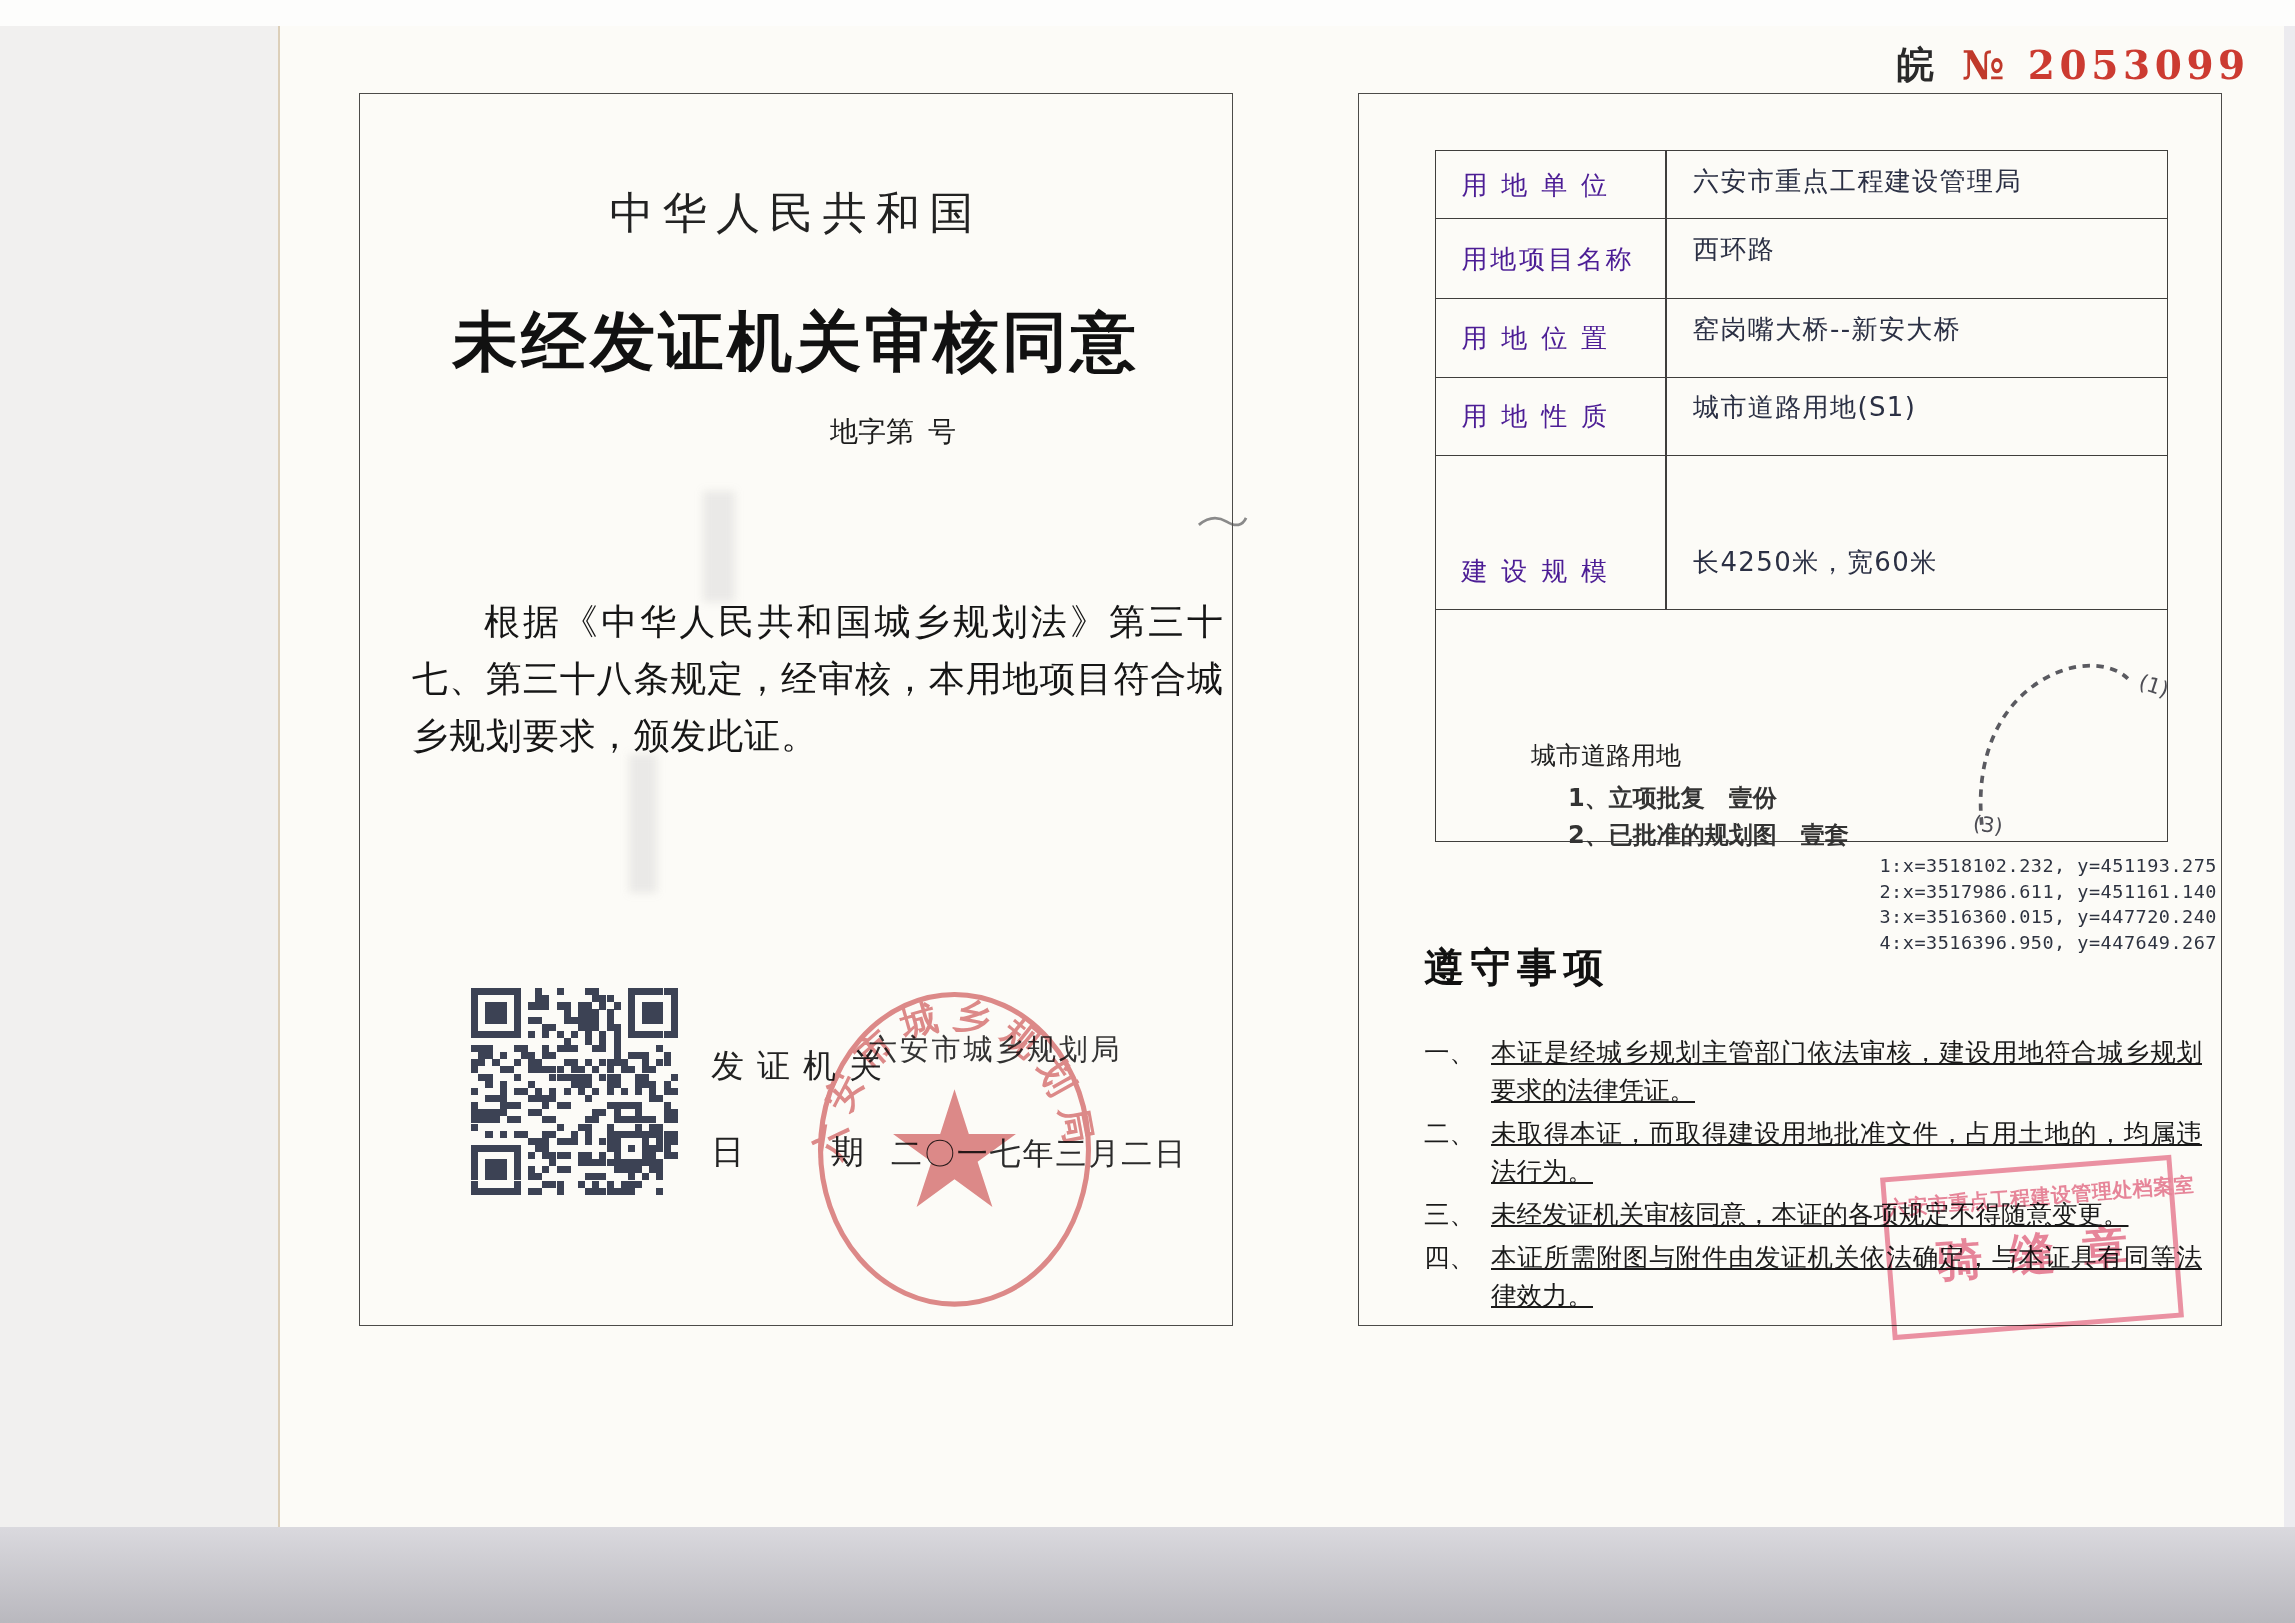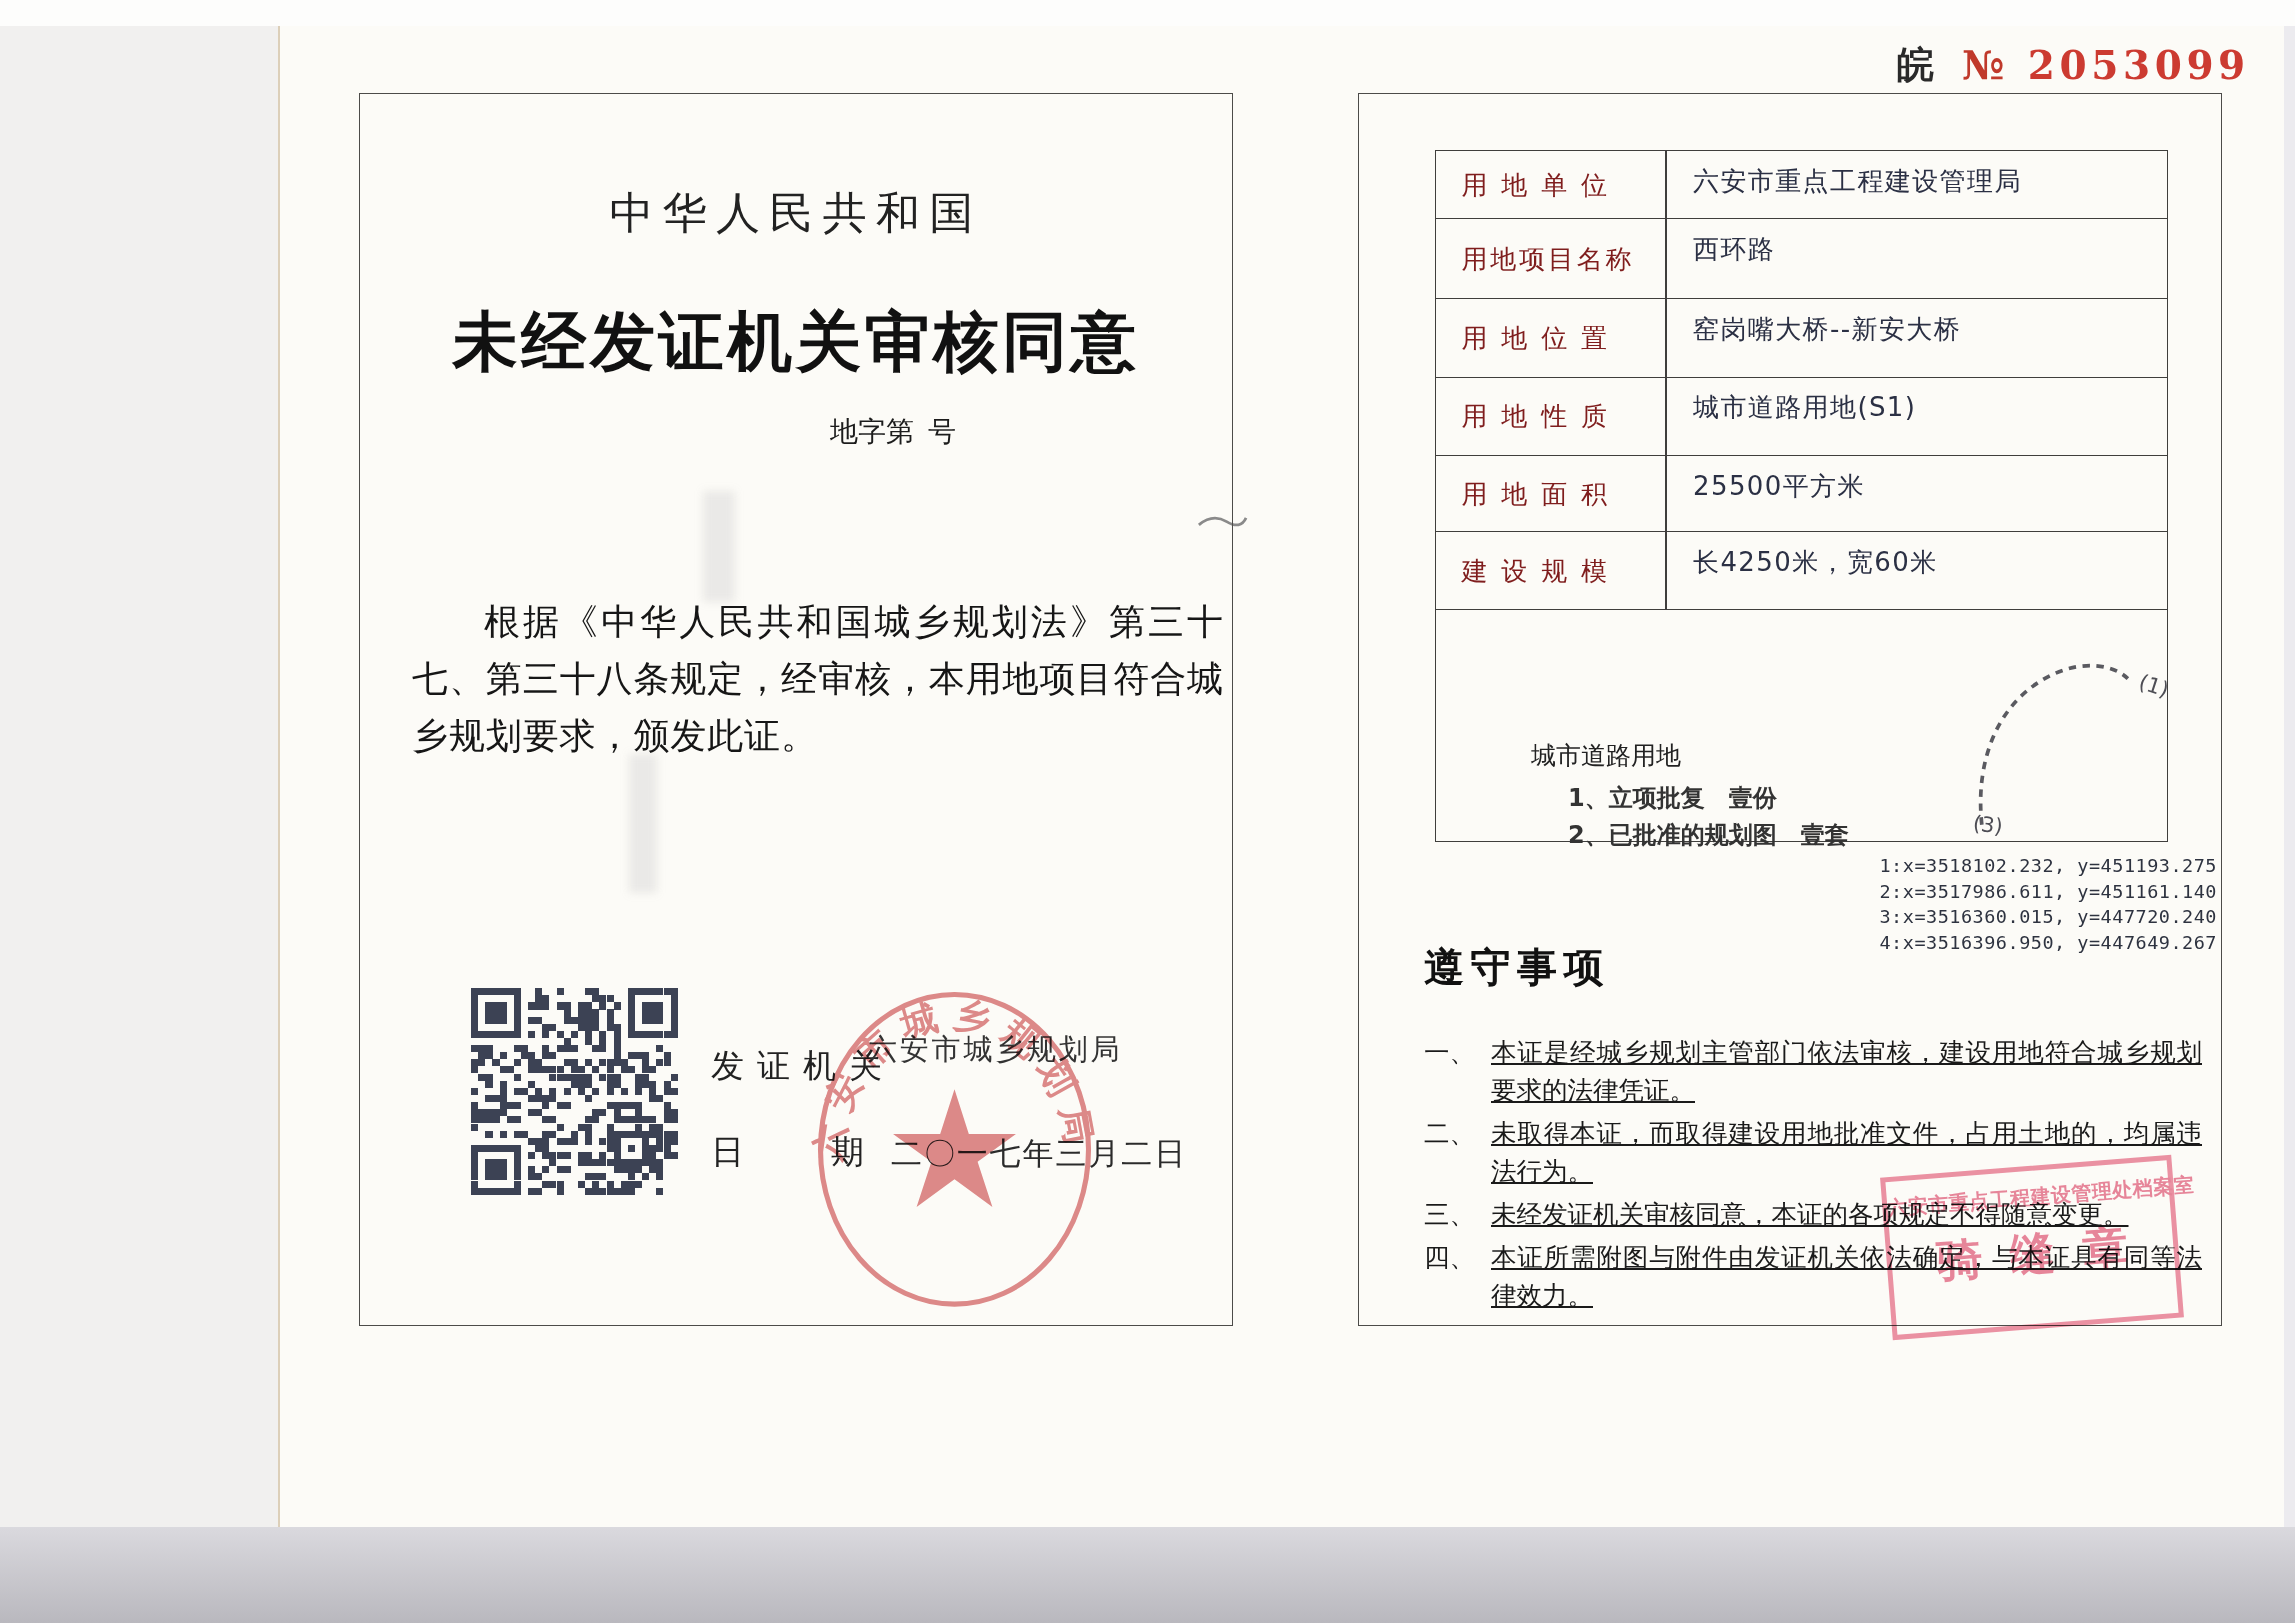--- a/index.html
+++ b/index.html
@@ -41,21 +41,21 @@
   #issuer-val{left:508px;top:936px;font-size:29px;letter-spacing:2.8px;color:#333;}
   #date-row{left:351px;top:1036px;width:153px;display:flex;justify-content:space-between;
             font-size:33px;color:#222;}
   #date-val{left:531px;top:1039px;font-size:31px;letter-spacing:1.9px;color:#2b2b2b;}
   #round-seal{left:442px;top:877px;width:305px;height:352px;opacity:.78;
               mix-blend-mode:multiply;}
   
   #info-table{left:76px;top:56px;width:731px;height:690px;border:1.9px solid #3f3e3c;}
   .t-row{position:absolute;left:0;width:100%;border-bottom:1.9px solid #3f3e3c;box-sizing:border-box;}
   .t-label{position:absolute;left:25.5px;top:50%;transform:translateY(-50%);
-           font-size:26px;letter-spacing:2.8px;color:#7f1d1d;}
+           font-size:26px;letter-spacing:2.8px;color:#4c1d95;}
   .t-value{position:absolute;left:257px;top:13px;font-size:26px;letter-spacing:1.4px;color:#2b3044;}
   #v-divider{position:absolute;left:229px;top:0;width:1.9px;height:459px;background:#3f3e3c;}
   #attach{left:95px;top:588px;font-size:25px;color:#222;}
   #attach-items{left:132px;top:629px;font-size:24px;line-height:1.55;font-weight:bold;color:#333;}
   #coords{left:0px;top:759px;width:858px;text-align:right;
           font-family:"DejaVu Sans Mono",monospace;font-size:18.5px;line-height:1.38;
           color:#2e3340;letter-spacing:0.5px;}
   #notes-head{left:65px;top:846px;font-size:40px;font-weight:bold;letter-spacing:6.5px;color:#111;}
   #notes{left:65px;top:939px;width:778px;}
   .note{display:flex;font-size:25.5px;line-height:1.5;color:#1a1a1a;margin-bottom:4.6px;}
@@ -559,24 +559,20 @@
         <span class="t-value">西环路</span>
       </div>
       <div class="t-row" style="top:148px;height:79px;">
         <span class="t-label">用 地 位 置</span>
         <span class="t-value">窑岗嘴大桥--新安大桥</span>
       </div>
       <div class="t-row" style="top:226px;height:79px;">
         <span class="t-label">用 地 性 质</span>
         <span class="t-value">城市道路用地(S1)</span>
       </div>
-      <div class="t-row" style="top:305px;height:76px;">
-        <span class="t-label">用 地 面 积</span>
-        <span class="t-value">25500平方米</span>
-      </div>
       <div class="t-row" style="top:381px;height:78px;">
         <span class="t-label">建 设 规 模</span>
         <span class="t-value">长4250米，宽60米</span>
       </div>
 
       <div class="abs" id="attach">城市道路用地</div>
       <div class="abs" id="attach-items">
         <div>1、立项批复　壹份</div>
         <div>2、已批准的规划图　壹套</div>
       </div>

